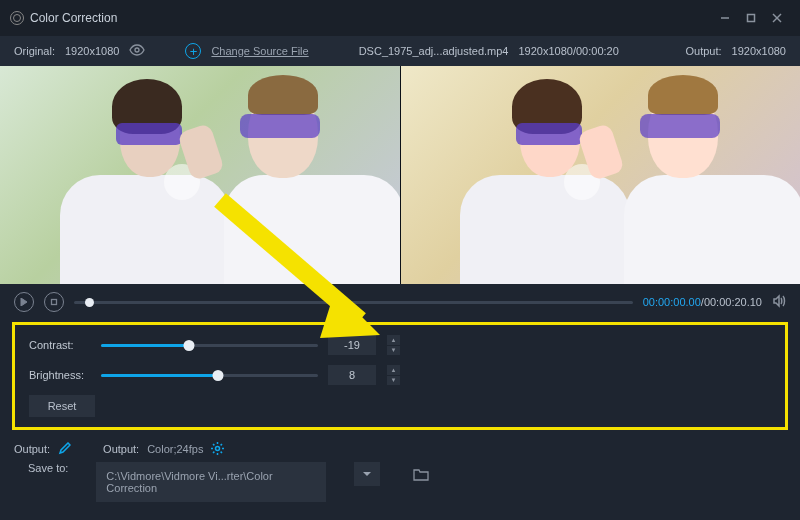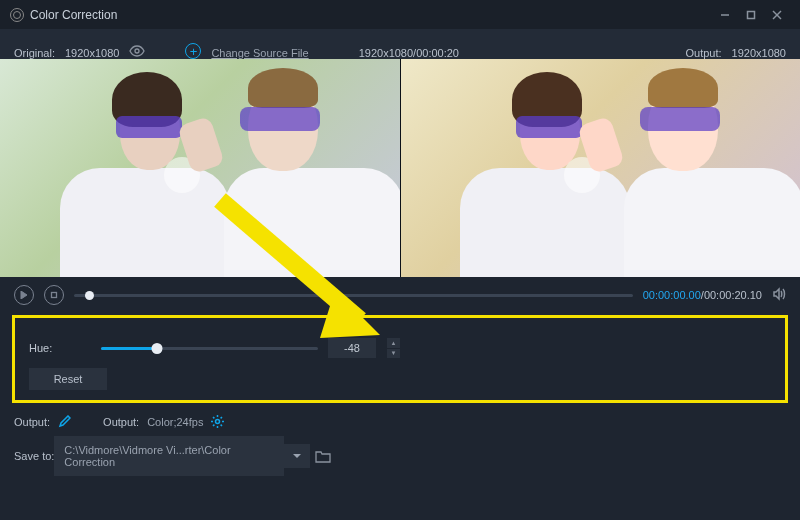--- a/index.html
+++ b/index.html
@@ -1,24 +1,24 @@
 <!DOCTYPE html>
 <html><head>
 <meta charset="utf-8">
 <style>
 * { margin: 0; padding: 0; box-sizing: border-box; font-family: -apple-system, "Segoe UI", Arial, sans-serif; }
 body { width: 800px; height: 520px; background: #1e2530; color: #b8c0cc; font-size: 11px; overflow: hidden; }
-.titlebar { height: 29px; display: flex; align-items: center; padding: 0 10px; background: #1a2029; }
+.titlebar { height: 36px; display: flex; align-items: center; padding: 0 10px; background: #1a2029; }
 .titlebar .logo { width: 14px; height: 14px; border: 1.5px solid #888; border-radius: 50%; margin-right: 6px; position: relative; }
 .titlebar .logo::after { content: ""; position: absolute; width: 6px; height: 6px; border: 1.5px solid #888; border-radius: 50%; top: 2px; left: 2px; }
 .titlebar .title { color: #c8d0da; font-size: 12px; flex: 1; }
 .winbtn { width: 26px; height: 20px; display: flex; align-items: center; justify-content: center; color: #8a929e; cursor: pointer; }
 .winbtn svg { width: 10px; height: 10px; stroke: currentColor; stroke-width: 1.5; fill: none; }
 
-.infobar { height: 30px; display: flex; align-items: flex-end; padding: 0 14px; background: #232b37; gap: 10px; }
+.infobar { height: 30px; display: flex; align-items: center; padding: 0 14px; background: #232b37; gap: 10px; }
 .infobar .eye { color: #8a929e; }
 .infobar .plus { width: 16px; height: 16px; border: 1.5px solid #0ea5e9; border-radius: 50%; display: flex; align-items: center; justify-content: center; color: #0ea5e9; font-size: 13px; line-height: 1; }
 .infobar .link { color: #9aa3b0; cursor: pointer; text-decoration: underline; }
 .spacer { flex: 1; }
 
 .previews { height: 218px; display: flex; background: #0c1118; }
 .pane { flex: 1; position: relative; overflow: hidden; background: linear-gradient(135deg,#d8e8d5 0%, #b8d0a0 40%, #c8c8e0 100%); }
 .pane + .pane { border-left: 1px solid #0c1118; background: linear-gradient(135deg,#efe8c8 0%, #e0d0a0 40%, #d0c0d8 100%); }
 .head1 { position:absolute; left: 30%; top: 14%; width: 60px; height: 80px; background: #e8d0c0; border-radius: 50% 50% 45% 45%; }
 .hair1 { position:absolute; left: 28%; top: 6%; width: 70px; height: 55px; background: #3a2a20; border-radius: 50% 50% 30% 30%; }
@@ -48,28 +48,28 @@
 .row { display: flex; align-items: center; margin-bottom: 10px; }
 .col { display: flex; align-items: center; gap: 10px; width: 50%; }
 .lbl { width: 62px; color: #c0c8d2; }
 .slider { flex: 1; height: 3px; background: #3a4453; border-radius: 2px; position: relative; cursor: pointer; }
 .slider .fill { position: absolute; height: 100%; background: #0ea5e9; border-radius: 2px; }
 .slider .sknob { position: absolute; width: 11px; height: 11px; background: #e8edf3; border-radius: 50%; top: -4px; transform: translateX(-50%); }
 .numbox { width: 48px; height: 20px; background: #2a323e; display: flex; align-items: center; justify-content: center; color: #c0c8d2; }
 .stepper { width: 14px; height: 20px; background: #2a323e; display: flex; flex-direction: column; border-left: 1px solid #1e2530; }
 .stepper div { flex: 1; display: flex; align-items: center; justify-content: center; font-size: 6px; color: #8a929e; cursor: pointer; }
 .stepper div + div { border-top: 1px solid #1e2530; }
-.reset { width: 78px; height: 22px; background: #2a323e; display: flex; align-items: center; justify-content: center; cursor: pointer; margin-top: 0; }
+.reset { width: 66px; height: 22px; background: #2a323e; display: flex; align-items: center; justify-content: center; cursor: pointer; margin-top: 0; }
 
 .outrow { height: 26px; display: flex; align-items: center; padding: 0 14px; gap: 8px; }
 .outrow .val { color: #9aa3b0; }
 .gear svg, .pencil svg { width: 13px; height: 13px; fill: #0ea5e9; }
 .pencil svg { fill: none; stroke: #0ea5e9; stroke-width: 1.5; }
 
-.saverow { height: 42px; display: flex; align-items: center; padding: 0 14px; gap: 0; }
+.saverow { height: 42px; display: flex; align-items: flex-start; padding: 0 14px; gap: 28px; margin-left: 14px; }
 .pathbox { height: 40px; background: #2a323e; display: flex; align-items: center; padding: 5px 10px; color: #9aa3b0; width: 230px; }
 .dd { width: 26px; height: 24px; background: #2a323e; display: flex; align-items: center; justify-content: center; cursor: pointer; }
 .dd svg { width: 8px; height: 8px; fill: #9aa3b0; }
 .folder { width: 26px; height: 24px; display: flex; align-items: center; justify-content: center; cursor: pointer; }
 .folder svg { width: 16px; height: 14px; fill: none; stroke: #8a929e; stroke-width: 1.3; }
 .export { margin-left: auto; width: 120px; height: 30px; background: #1fa7f0; color: #fff; display: flex; align-items: center; justify-content: center; font-size: 13px; cursor: pointer; border-radius: 1px; }
 </style>
 </head>
 <body>
 
@@ -98,20 +98,21 @@
   <span>Original:</span>
   <span>1920x1080</span>
   <span class="eye"><svg width="16" height="12" viewBox="0 0 16 12" fill="none" stroke="currentColor" stroke-width="1.3">
         <path d="M1 6s2.5-5 7-5 7 5 7 5-2.5 5-7 5-7-5-7-5z"></path>
         <circle cx="8" cy="6" r="2"></circle>
       </svg></span>
   <span style="width:20px"></span>
   <span class="plus">+</span>
   <span class="link">Change Source File</span>
   <span style="width:30px"></span>
+  <span>DSC_1975_adj...adjusted.mp4</span>
   <span>1920x1080/00:00:20</span>
   <span class="spacer"></span>
   <span>Output:</span>
   <span>1920x1080</span>
 </div>
 
 <div class="previews">
   <div class="pane">
     <div class="coat1"></div>
       <div class="coat2"></div>
@@ -161,29 +162,41 @@
     </div>
   <span class="times"><span class="cur">00:00:00.00</span><span>/</span><span>00:00:20.10</span></span>
   <span class="vol"><svg viewBox="0 0 14 14">
         <path d="M2 5v4h2l3 3V2L4 5H2z"></path>
         <path d="M9 4c1 1 1 5 0 6M11 2c2 2 2 8 0 10"></path>
       </svg></span>
 </div>
 
 <div class="controls">
   <div class="row">
+    <div class="col">
+      <span class="lbl">Contrast:</span>
+      <div class="slider">
+          <div class="fill" id="f-contrast" style="width: 40.5%;"></div>
+          <div class="sknob" id="k-contrast" style="left: 40.5%;"></div>
+        </div>
+      <span class="numbox">-19</span>
+      <div class="stepper">
+          <div>▲</div>
+          <div>▼</div>
+        </div>
+    </div>
   </div>
   <div class="row">
     <div class="col">
-      <span class="lbl">Hue:</span>
+      <span class="lbl">Brightness:</span>
       <div class="slider">
-          <div class="fill" id="f-hue" style="width: 26%;"></div>
-          <div class="sknob" id="k-hue" style="left: 26%;"></div>
-        </div>
-      <span class="numbox">-48</span>
+          <div class="fill" id="f-brightness" style="width: 54%;"></div>
+          <div class="sknob" id="k-brightness" style="left: 54%;"></div>
+        </div>
+      <span class="numbox">8</span>
       <div class="stepper">
           <div>▲</div>
           <div>▼</div>
         </div>
     </div>
   </div>
   <div class="reset">Reset</div>
 </div>
 
 <div class="outrow">

